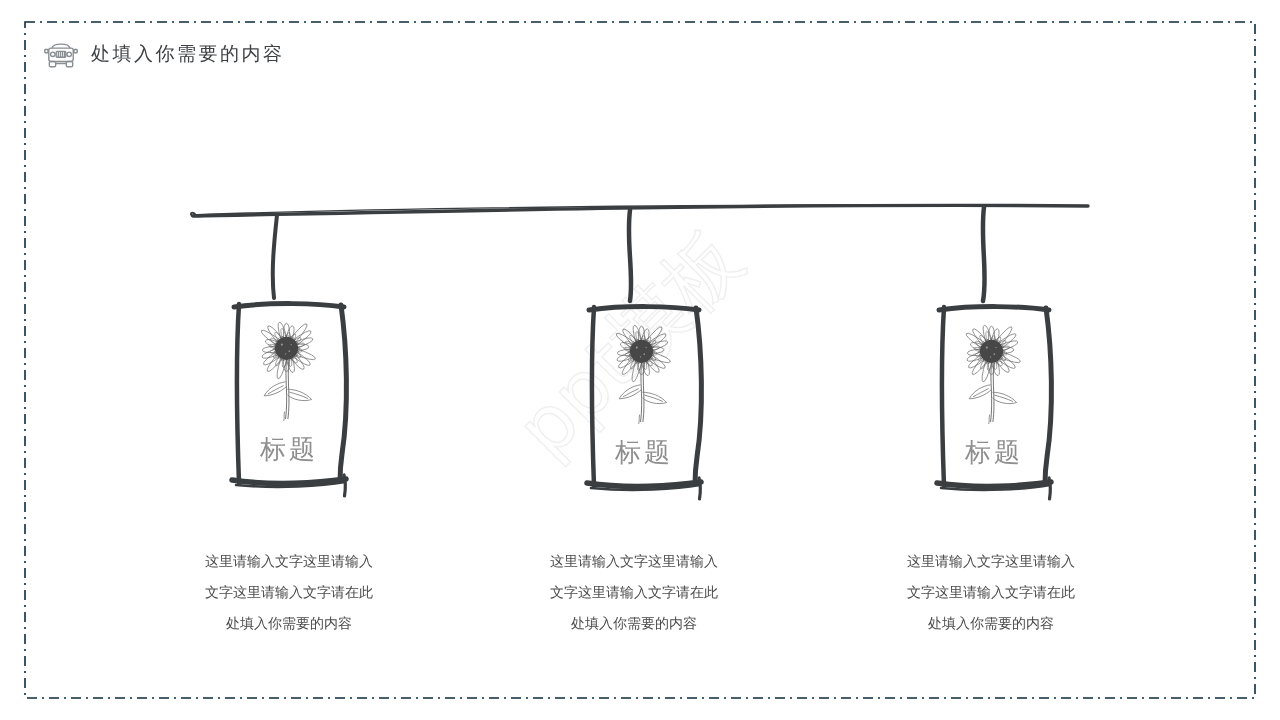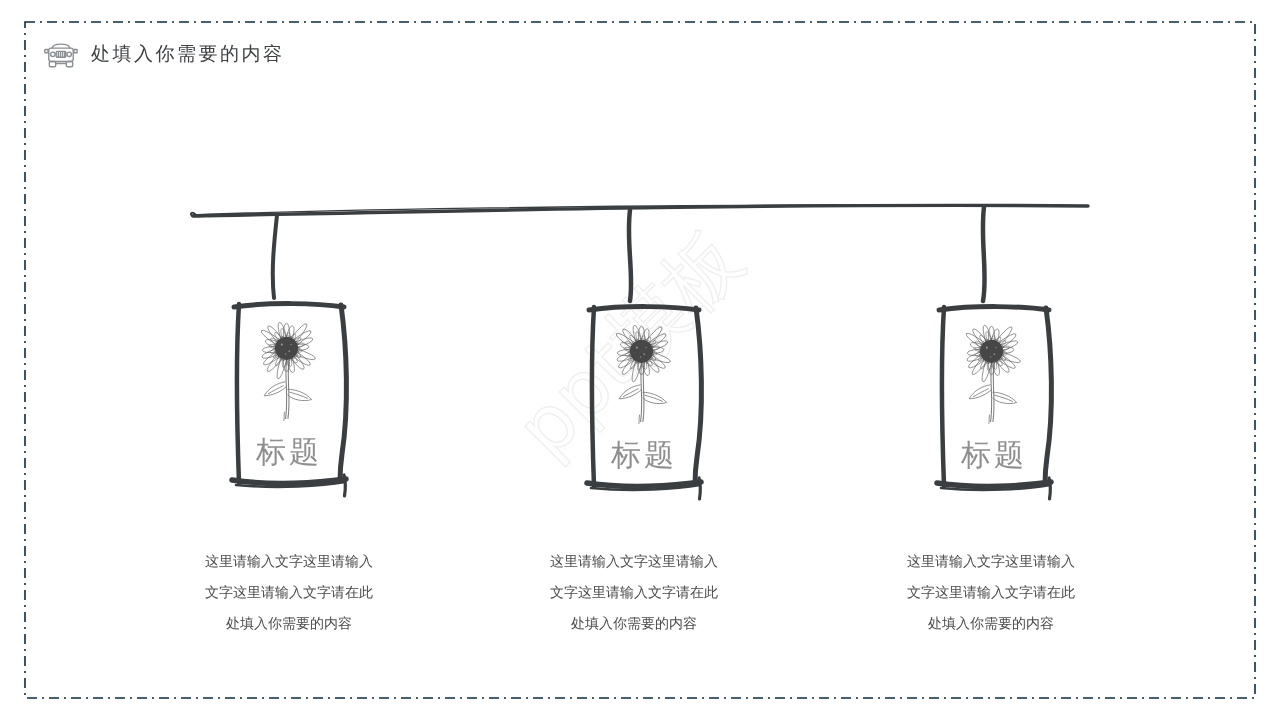--- a/index.html
+++ b/index.html
@@ -9,21 +9,21 @@
     font-family:"DejaVu Sans","Liberation Sans",sans-serif;
   }
   .frame-svg,.decor-svg{position:absolute;left:0;top:0;width:1280px;height:720px;pointer-events:none;}
   .header{position:absolute;left:44px;top:38px;display:flex;align-items:center;gap:13px;}
   .jeep{width:34px;height:32px;flex:0 0 auto;}
   .header-title{font-size:19px;letter-spacing:2.5px;color:#3e4144;}
   .card{position:absolute;width:122px;height:202px;}
   .card-art{position:absolute;left:0;top:0;width:122px;height:202px;overflow:visible;}
   .card-title{
     position:absolute;left:0;top:136px;width:100%;text-align:center;
-    font-size:30px;letter-spacing:3px;color:#8e8e8e;
+    font-size:26px;letter-spacing:3px;color:#8e8e8e;
   }
   .desc{
     position:absolute;top:546px;width:300px;text-align:center;
     font-size:14px;line-height:31px;color:#4b4b4b;white-space:pre-line;
   }
   .card1{left:228px;top:296px;}
   .card2{left:583px;top:299px;}
   .card3{left:933px;top:299px;}
   .desc1{left:139px;}
   .desc2{left:484px;}

